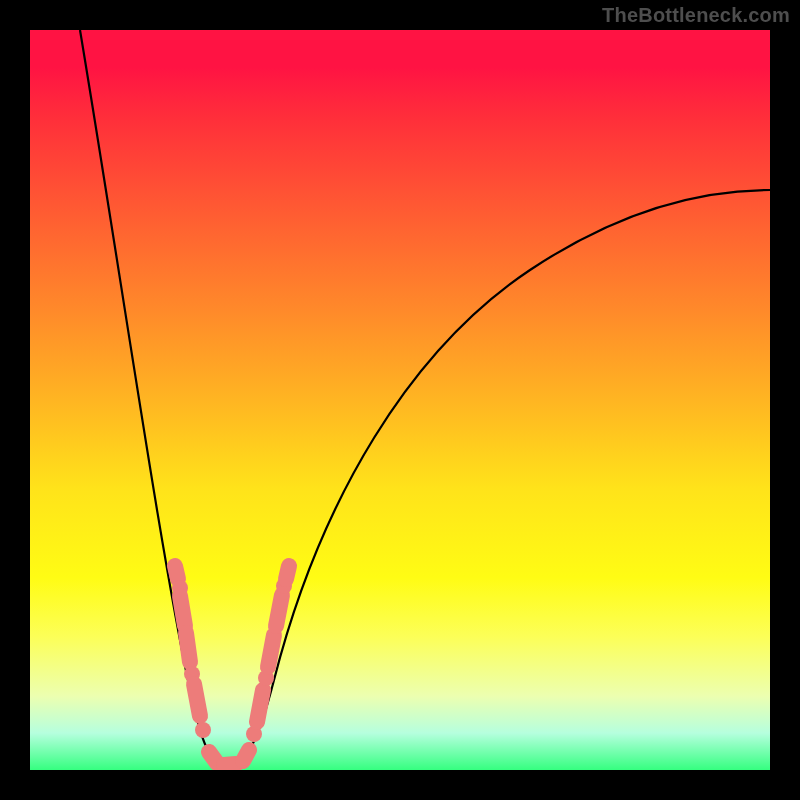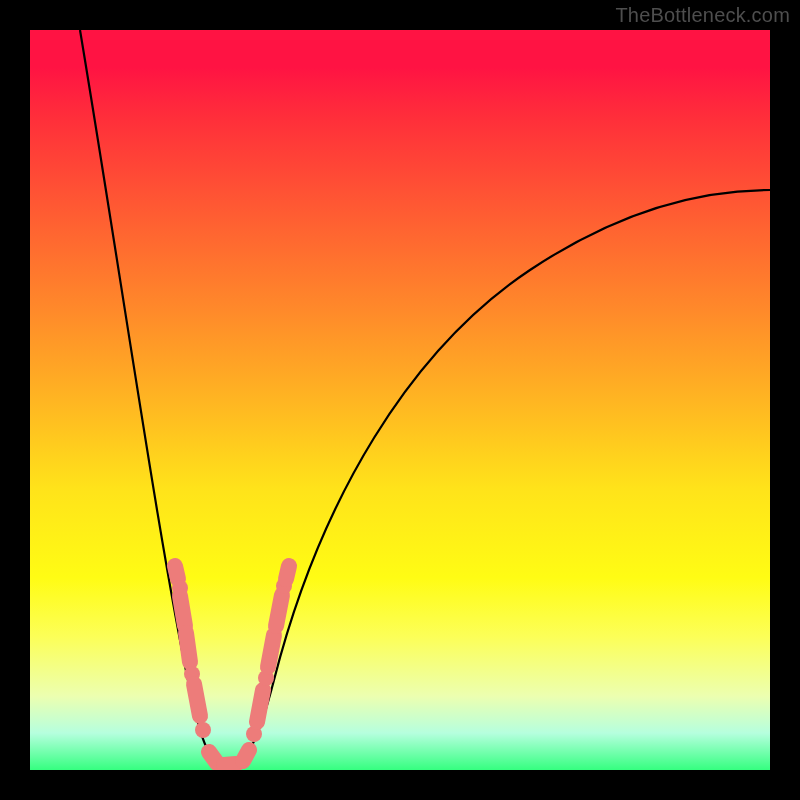--- a/index.html
+++ b/index.html
@@ -36,21 +36,21 @@
       #b6ffde 95%,
       #35ff80 100%
     );
   }
   .watermark {
     position: absolute;
     top: 4px;
     right: 10px;
     font-size: 20px;
     color: #4e4e4e;
-    font-weight: 400;
+    font-weight: 700;
     letter-spacing: 0.2px;
     z-index: 20;
   }
   svg.curve {
     position: absolute;
     inset: 0;
     z-index: 10;
   }
   .curve path.main {
     fill: none;

